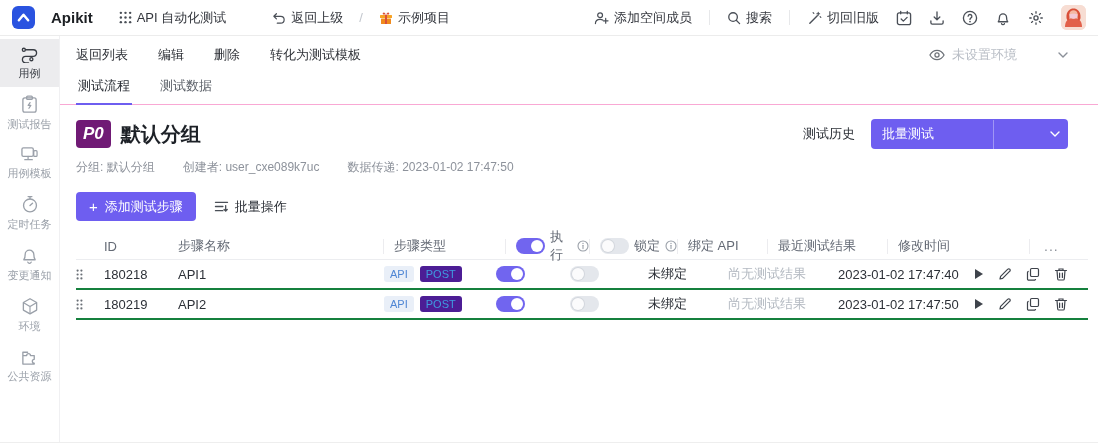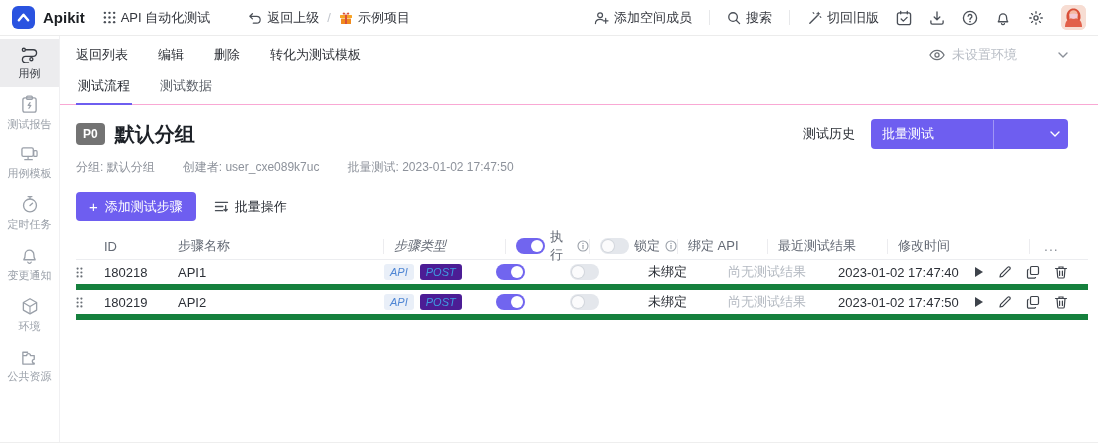--- a/index.html
+++ b/index.html
@@ -5,21 +5,21 @@
   * { margin:0; padding:0; box-sizing:border-box; }
   html,body { background:#fff; }
   #app {
     width:1098px; height:443px; position:relative; background:#fff;
     font-family:"Liberation Sans","DejaVu Sans",sans-serif; color:#2c3037;
     overflow:hidden; border-bottom:1px solid #eee;
   }
   svg { display:block; }
 
   
-  .navbar { height:36px; display:flex; align-items:center; padding:8px 12px; border-bottom:1px solid #ececec; }
+  .navbar { height:36px; display:flex; align-items:center; padding:8px 12px; border-bottom:1px solid #ececec;gap:8px; }
   .logo { width:23px; height:23px; border-radius:6px; background:#2a53e0; display:flex; align-items:center; justify-content:center; }
   .brand { font-size:15px; font-weight:700; color:#1c1f23; margin:0 18px 0 8px; }
   .nav-item { display:flex; align-items:center; gap:5px; font-size:13px; color:#33363d; cursor:pointer; }
   .nav-item .ic { color:#4a4f57; }
   .crumb-sep { color:#c2c6cd; margin:0 8px; font-size:13px; }
   .nav-right { margin-left:auto; display:flex; align-items:center; gap:17px; }
   .vdiv { width:1px; height:15px; background:#e7e8ea; }
   .icon-btn { color:#4a4f57; cursor:pointer; display:flex; align-items:center; }
   .avatar { width:25px; height:25px; border-radius:6px; overflow:hidden; background:#f7ddd3; cursor:pointer; }
   .mt34 { margin-left:38px; }
@@ -40,48 +40,48 @@
   .env-select .ic { color:#6b7077; }
   .chev { color:#8b9099; }
 
   
   .tabs { display:flex; gap:26px; padding:0 16px; border-bottom:1px solid #f9a8d4; }
   .tab { font-size:13px; color:#5a5f67; padding:4px 2px 8px; cursor:pointer; }
   .tab.active { color:#2b2f36; border-bottom:2px solid #6e5ef0; margin-bottom:-1px; font-weight:400; }
 
   
   .title-row { display:flex; align-items:center; padding:14px 16px 0; }
-  .pri-badge { background:#737373; color:#fff; font-size:12px; font-weight:700; padding:4px 7px; border-radius:4px; }
+  .pri-badge { background:#701a75; color:#fff; font-size:17px; font-weight:700; padding:4px 7px; border-radius:4px;font-style:italic; }
   .case-title { font-size:20px; font-weight:700; color:#1d2127; margin-left:10px; }
   .title-right { margin-left:auto; display:flex; align-items:center; gap:16px; padding-right:14px; }
   .history-link { font-size:13px; color:#2b2f36; cursor:pointer; }
   .batch-btn { display:flex; align-items:center; background:#6e5ef0; color:#fff; border-radius:4px; height:30px; font-size:13px; cursor:pointer;gap:48px; }
   .batch-btn .txt { padding:0 11px; }
   .batch-btn .sep { width:1px; height:29px; background:rgba(255,255,255,.35); }
   .batch-btn .bchev { padding:0 8px; color:#e4e0ff; }
 
   
   .meta-row { display:flex; gap:28px; padding:10px 16px 0; font-size:12px; color:#8d929b; }
 
   
   .actions-row { display:flex; align-items:center; gap:18px; padding:16px 16px 12px; }
   .add-btn { background:#6e5ef0; color:#fff; height:29px; border-radius:4px; font-size:13px; display:flex; align-items:center; gap:7px; padding:0 13px; cursor:pointer; border:none; }
   .add-btn .plus { font-size:15px; line-height:1; }
   .batch-ops { display:flex; align-items:center; gap:6px; font-size:13px; color:#2b2f36; cursor:pointer; }
   .batch-ops .ic { color:#4a4f57; }
 
   
   .steps-table { margin:0 10px 0 16px; }
-  .trow { display:flex; align-items:center; height:30px; border-bottom:6px solid #15803d; font-size:13px; color:#2c3037; }
+  .trow { display:flex; align-items:center; height:30px; border-bottom:2px solid #15803d; font-size:13px; color:#2c3037; }
   .thead { height:27px; color:#646a75; border-bottom:1px solid #ecedf0; }
   .cell { display:flex; align-items:center; height:100%; }
   .c-handle { width:28px; }
   .c-id { width:74px; }
   .c-name { width:206px; }
-  .c-type { width:112px; gap:6px;font-style:italic; }
+  .c-type { width:112px; gap:6px; }
   .c-exec { width:74px; gap:5px; }
   .c-lock { width:78px; gap:5px; }
   .c-bind { width:80px; }
   .c-result { width:110px; }
   .c-time { width:132px; }
   .c-actions { flex:1; gap:14px; padding-left:4px; }
   .thead .hd-sep { border-right:1px solid #ececef; margin-right:10px; }
   .thead .cell { height:15px; }
   .dots-more { color:#8b9099; font-size:14px; letter-spacing:1px; }
   .result-muted { color:#b3b9c1; }
@@ -345,21 +345,21 @@
                   <path d="M1 1 L5 5 L9 1" fill="none" stroke="#fff" stroke-width="1.4" stroke-linecap="round" stroke-linejoin="round"></path>
                 </svg>
             </span>
           </div>
         </div>
       </div>
 
       <div class="meta-row">
         <span><span>分组:</span> <span>默认分组</span></span>
         <span><span>创建者:</span> <span>user_cxe089k7uc</span></span>
-        <span><span>批量测试:</span> <span>2023-01-02 17:47:50</span></span>
+        <span><span>数据传递:</span> <span>2023-01-02 17:47:50</span></span>
       </div>
 
       <div class="actions-row">
         <button class="add-btn">
           <span class="plus">+</span>
           <span>添加测试步骤</span>
         </button>
         <div class="batch-ops">
           <span class="ic">
             <svg width="15" height="13" viewBox="0 0 16 14">

